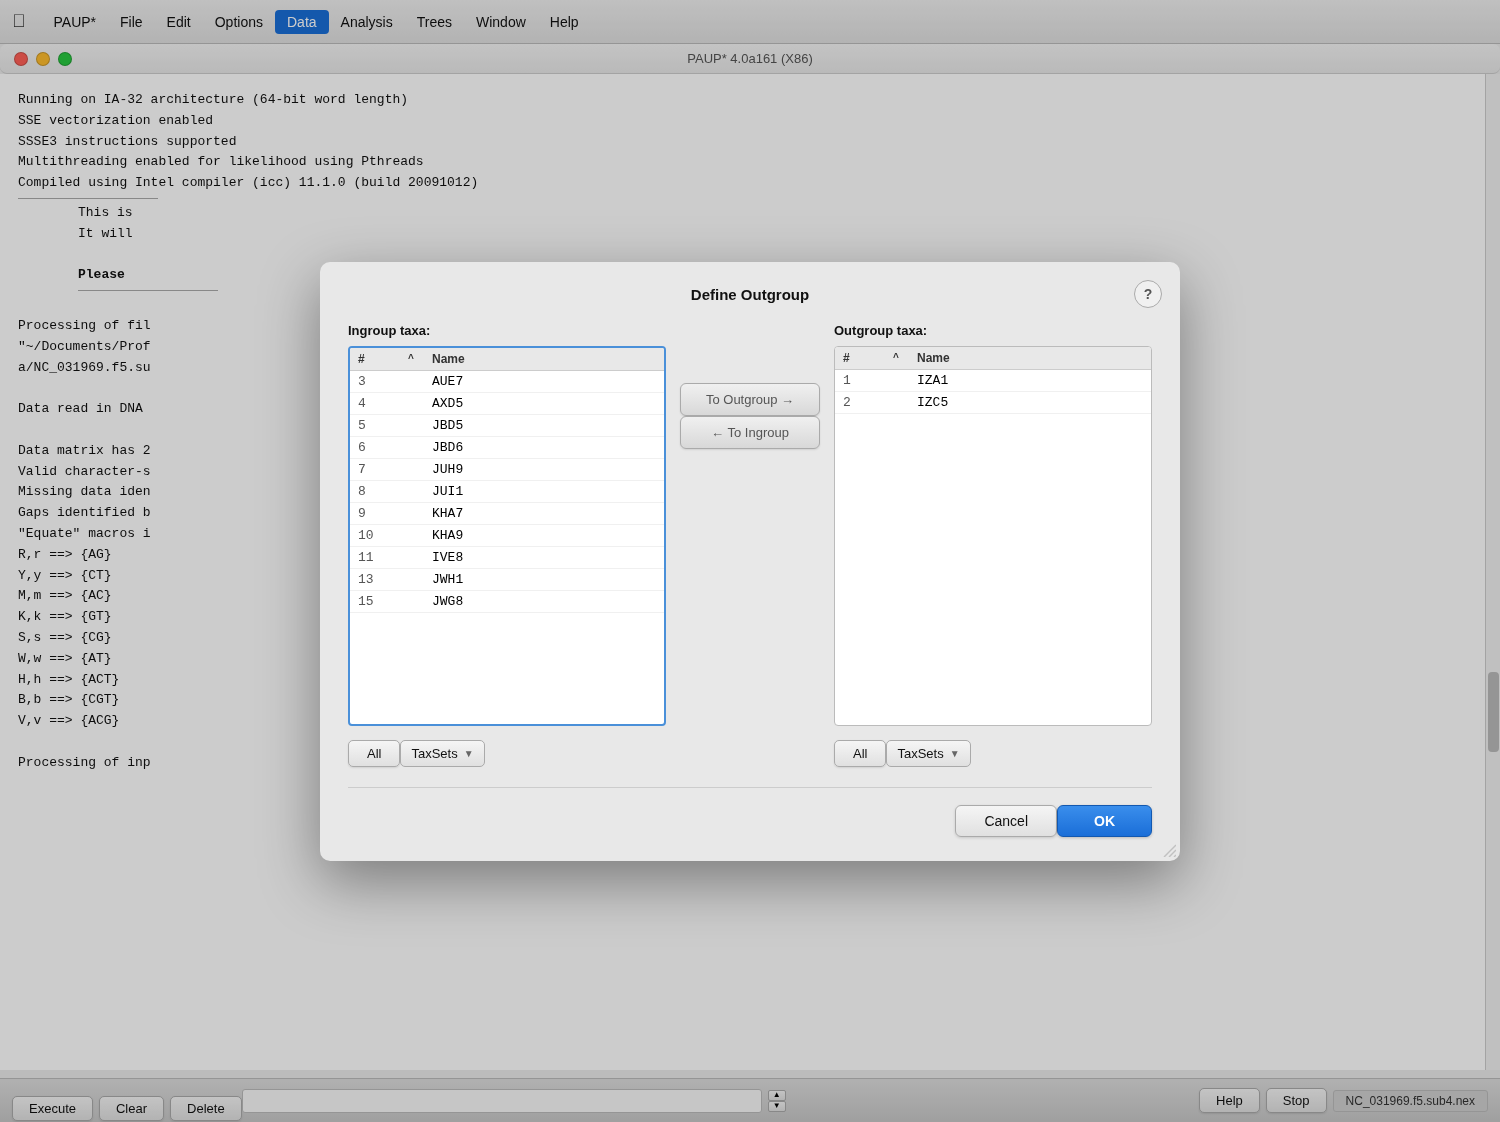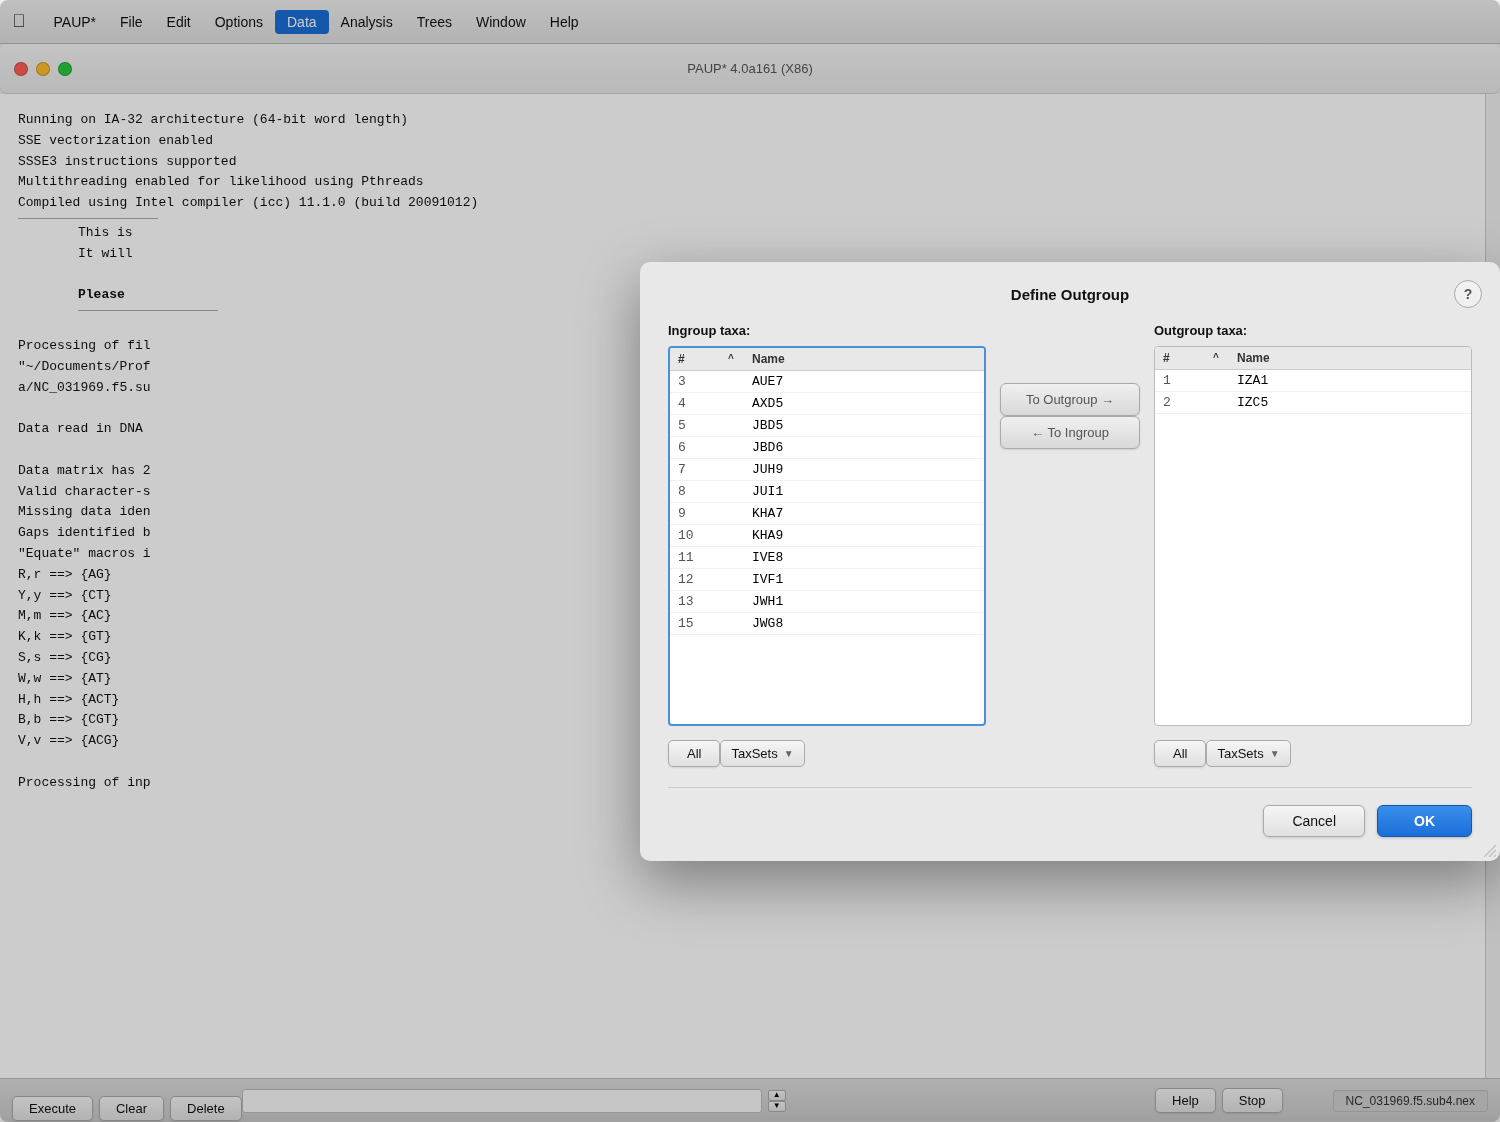--- a/index.html
+++ b/index.html
@@ -38,21 +38,21 @@
       border-radius: 4px;
       cursor: default;
     }
     .menubar-item.active {
       background: #1a6ed8;
       color: #fff;
     }
 
     
     .titlebar {
-      height: 50px;
+      height: 30px;
       background: linear-gradient(to bottom, #f5f5f5, #e8e8e8);
       border-bottom: 1px solid #ccc;
       display: flex;
       align-items: center;
       justify-content: center;
       position: relative;
       border-radius: 7px;
     }
     .titlebar-buttons {
       position: absolute;
@@ -154,21 +154,20 @@
       padding: 0 4px;
       font-size: 12px;
     }
     .toolbar-status {
       font-size: 12px;
       color: #333;
       background: #d0d0d0;
       padding: 3px 12px;
       border: 1px solid #bbb;
       border-radius: 3px;
-      margin-left: 44px;
     }
     .toolbar-arrows {
       display: flex;
       flex-direction: column;
       margin-left: 6px;
     }
     .arrow-btn {
       background: linear-gradient(to bottom, #f5f5f5, #e0e0e0);
       border: 1px solid #aaa;
       border-radius: 2px;
@@ -186,22 +185,21 @@
     .dialog-overlay {
       position: absolute;
       top: 0;
       left: 0;
       right: 0;
       bottom: 0;
       background: rgba(0,0,0,0.2);
       z-index: 100;
       display: flex;
       align-items: center;
-      justify-content: flex-end;
-      border-radius: 8px;
+      justify-content: center;
     }
     .dialog {
       background: #e8e8e8;
       border-radius: 10px;
       box-shadow: 0 20px 60px rgba(0,0,0,0.4);
       width: 860px;
       padding: 24px 28px 24px 28px;
       position: relative;
     }
     .dialog-title {
@@ -329,21 +327,20 @@
       gap: 6px;
     }
     .dropdown-arrow {
       font-size: 10px;
       color: #666;
     }
 
     .dialog-actions {
       display: flex;
       justify-content: flex-end;
-      gap: 12px;
       margin-top: 20px;
       padding-top: 17px;
       border-top: 1px solid #ccc;
     }
     .btn-cancel {
       background: linear-gradient(to bottom, #f5f5f5, #e0e0e0);
       border: 1px solid #aaa;
       border-radius: 6px;
       padding: 7px 28px;
       font-size: 14px;
@@ -498,25 +495,20 @@
                 <span class="col-num">10</span>
                 <span class="col-sort"></span>
                 <span class="col-name">KHA9</span>
               </div>
               <div class="taxa-row">
                 <span class="col-num">11</span>
                 <span class="col-sort"></span>
                 <span class="col-name">IVE8</span>
               </div>
               <div class="taxa-row">
-                <span class="col-num">12</span>
-                <span class="col-sort"></span>
-                <span class="col-name">IVF1</span>
-              </div>
-              <div class="taxa-row">
                 <span class="col-num">13</span>
                 <span class="col-sort"></span>
                 <span class="col-name">JWH1</span>
               </div>
               <div class="taxa-row">
                 <span class="col-num">15</span>
                 <span class="col-sort"></span>
                 <span class="col-name">JWG8</span>
               </div>
             </div>

